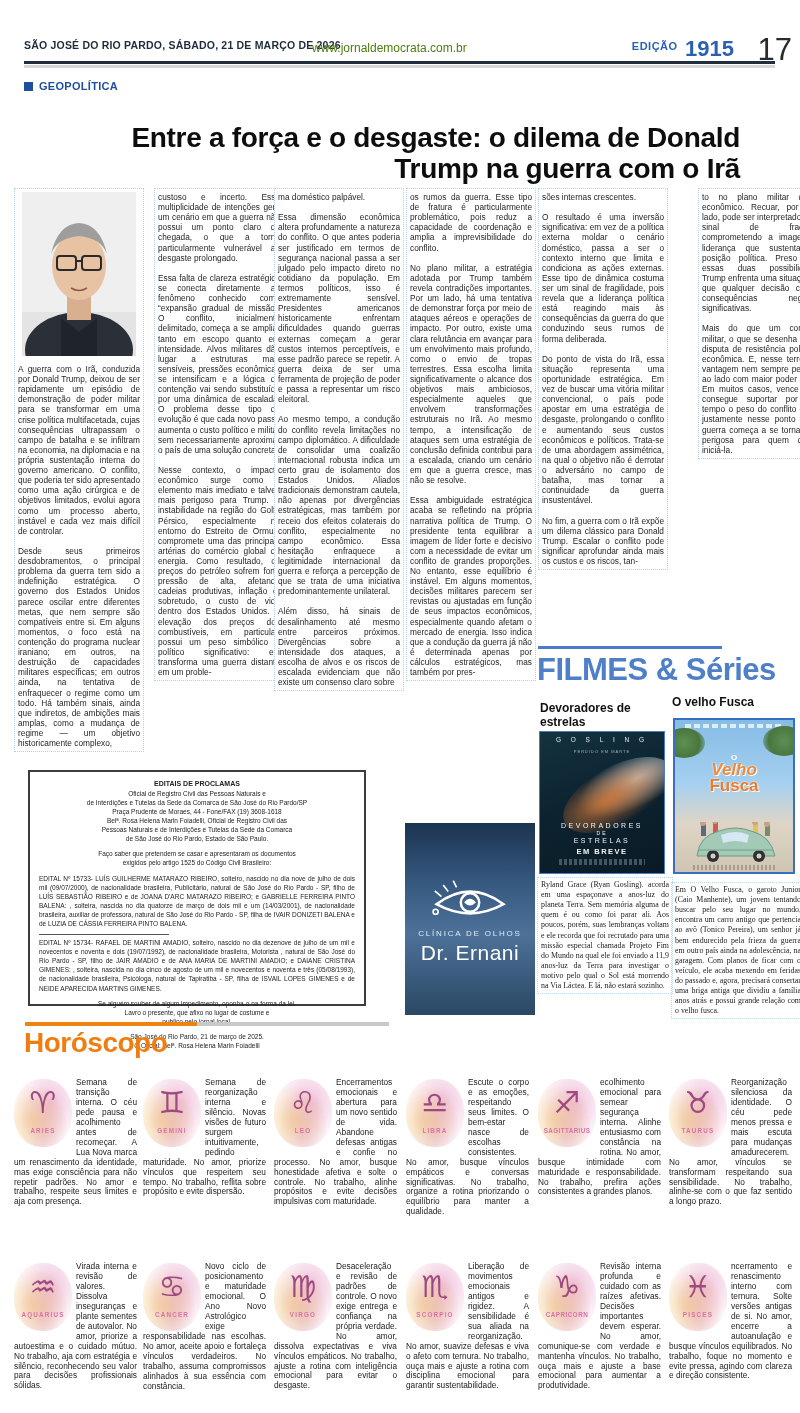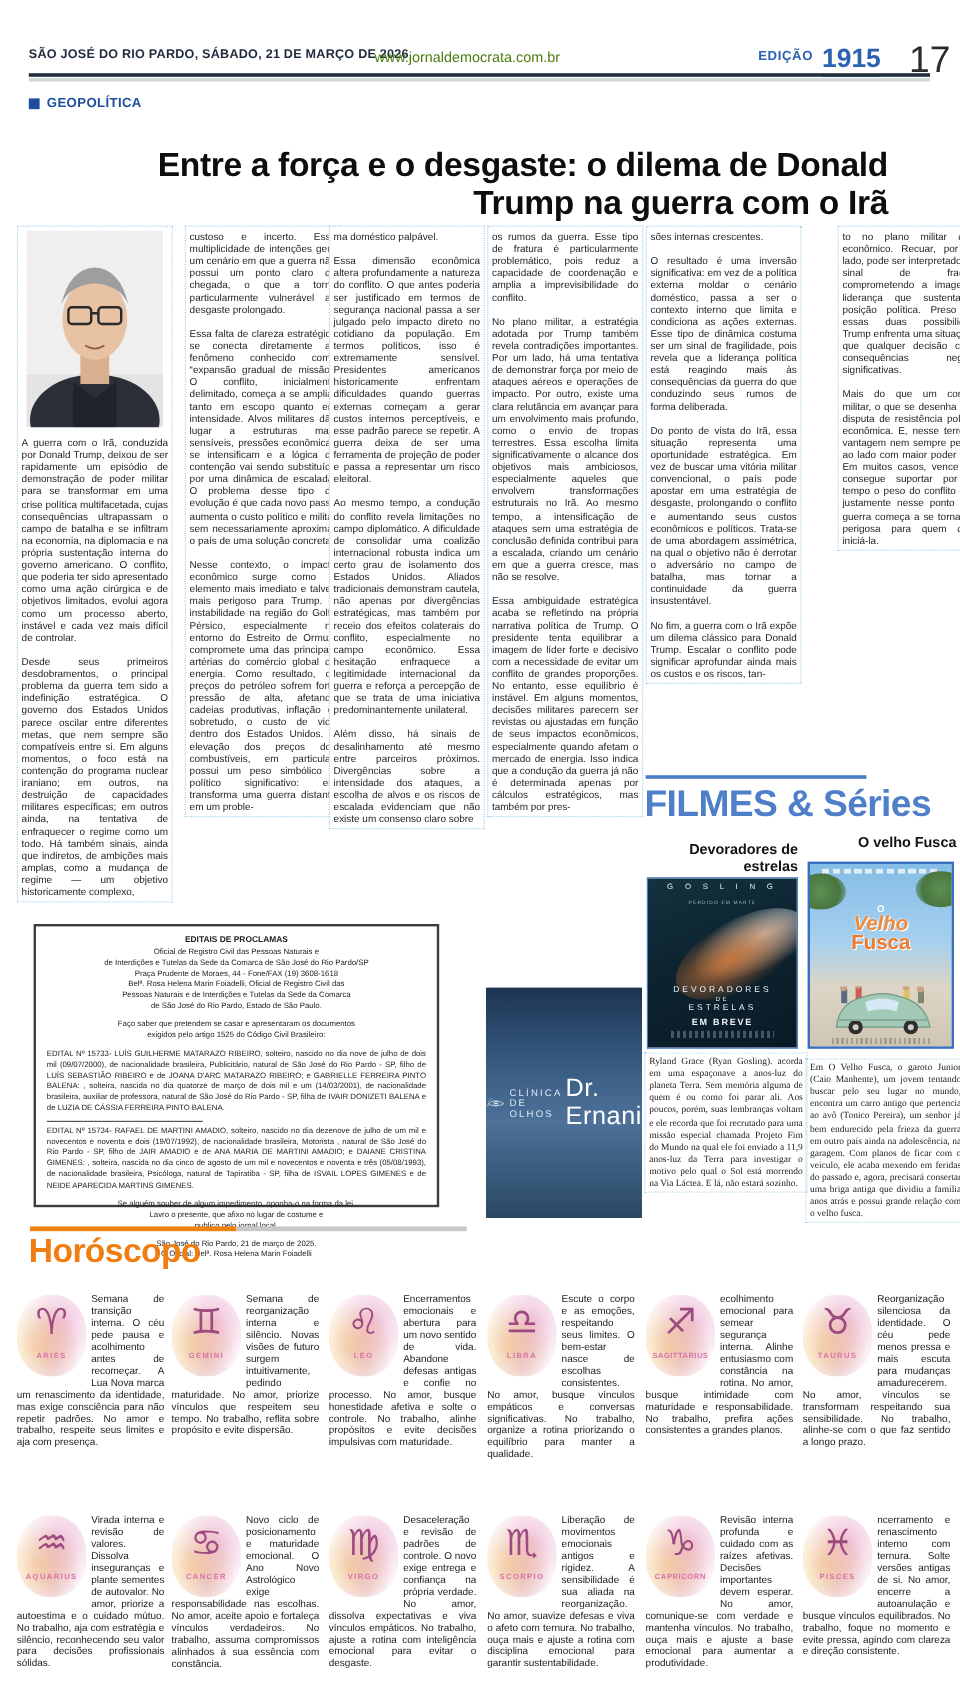--- a/index.html
+++ b/index.html
@@ -38,28 +38,28 @@
            padding:7px 9px;box-sizing:border-box;font-size:6.5px;line-height:1.4;color:#222;}
   .ed-title{text-align:center;font-weight:bold;font-size:7px;}
   .ed-center{text-align:center;white-space:pre-line;}
   .ed-just{text-align:justify;margin-top:6px;}
   .ed-rule{width:130px;height:1px;background:#555;margin:6px 0 0 0;}
   .ed-gap{margin-top:6px;}
 
   
   .ad{left:405px;top:823px;width:130px;height:192px;
       background:linear-gradient(180deg,#1c3450 0%,#35587e 30%,#4d7199 58%,#2a4864 100%);
-      display:flex;flex-direction:row;align-items:center;justify-content:center;gap:3px;}
+      display:flex;flex-direction:column;align-items:center;justify-content:center;gap:3px;}
   .ad-line1{font-size:8px;letter-spacing:1.8px;color:#dde9f4;}
   .ad-line2{font-size:21px;color:#ffffff;letter-spacing:.5px;}
 
   
   .films-rule{left:538px;top:646px;width:184px;height:3px;background:#4a7cc7;}
   .films-heading{left:537px;top:652px;width:260px;font-size:31px;font-weight:bold;color:#4f7fc9;letter-spacing:-.5px;}
-  .film-title{position:absolute;width:125px;text-align:right;font-size:12px;font-weight:bold;color:#111;line-height:1.15;}
+  .film-title{position:absolute;width:125px;text-align:left;font-size:12px;font-weight:bold;color:#111;line-height:1.15;}
   .poster{position:absolute;box-sizing:border-box;overflow:hidden;}
   .poster1{left:539px;top:731px;width:126px;height:143px;border:1.5px solid #4a7cc7;
            background:linear-gradient(160deg,#13333f 0%,#0d2330 45%,#091a26 100%);}
   .p1-streak{position:absolute;left:18px;top:34px;width:120px;height:58px;background:
       radial-gradient(ellipse at 40% 50%,rgba(216,120,52,.85),rgba(216,120,52,0) 70%),
       radial-gradient(ellipse at 70% 40%,rgba(235,235,235,.8),rgba(235,235,235,0) 55%);
       transform:rotate(-28deg);border-radius:50%;}
   .p1-artist{position:relative;text-align:center;margin-top:4px;font-size:6.5px;letter-spacing:4px;color:#e9eef2;}
   .p1-tag{position:relative;text-align:center;margin-top:6px;font-size:4px;letter-spacing:1px;color:#9fb4c0;}
   .p1-bottom{position:absolute;left:0;right:0;bottom:8px;text-align:center;color:#f2f5f7;}

